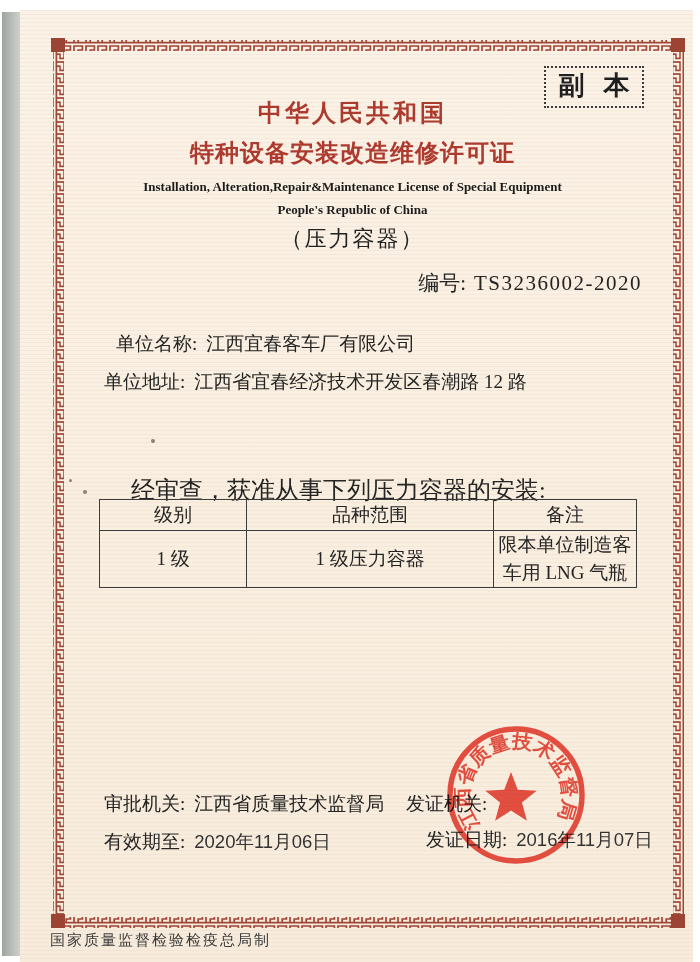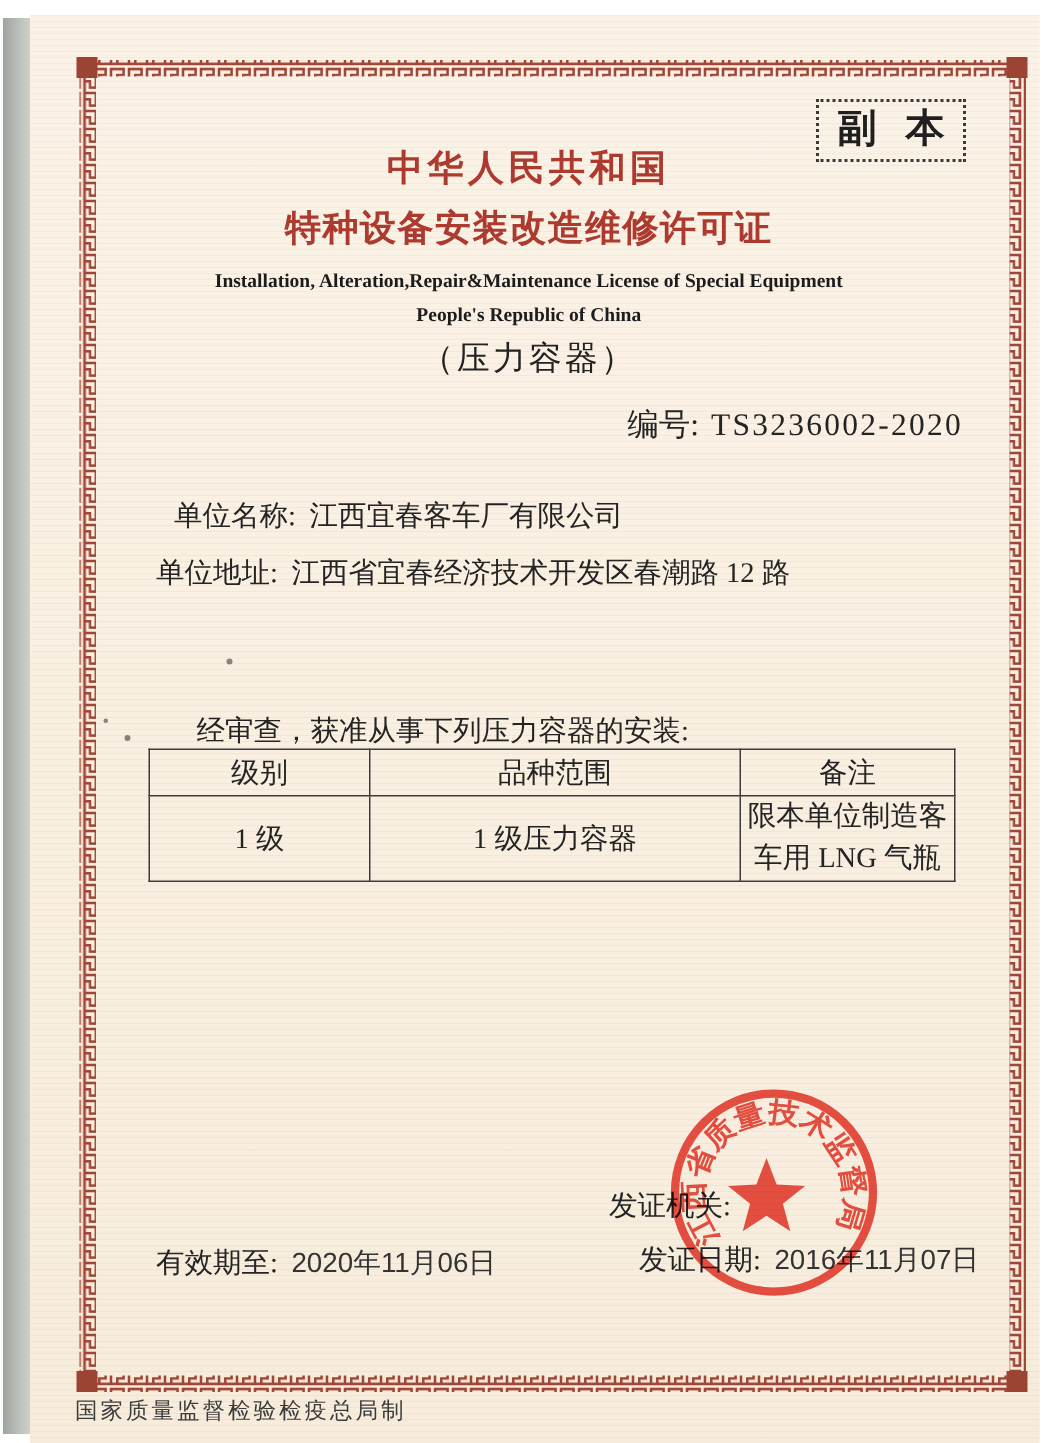--- a/index.html
+++ b/index.html
@@ -47,21 +47,21 @@
   .subtitle{top:224px;font-size:22px;color:#222;letter-spacing:2px;font-weight:500;}
   .serial{
     position:absolute;right:58px;top:269px;font-size:21px;color:#242424;
   }
   .serial .val{letter-spacing:1.5px;margin-left:8px;}
   .field{position:absolute;font-size:19px;color:#242424;white-space:nowrap;}
   .field .val{margin-left:9px;}
   .num-val{font-family:"Liberation Sans","DejaVu Sans",sans-serif;font-size:18.5px;color:#333;}
   .f-name{left:116px;top:331px;}
   .f-addr{left:104px;top:369px;}
-  .intro{left:131px;top:474px;position:absolute;font-size:19px;color:#242424;}
+  .intro{left:131px;top:474px;position:absolute;font-size:24px;color:#242424;}
   table.scope{
     position:absolute;left:99px;top:499px;border-collapse:collapse;
     font-size:19px;color:#242424;table-layout:fixed;border-radius:18px;
   }
   table.scope th,table.scope td{
     border:1.6px solid #3c3c3c;text-align:center;vertical-align:middle;
     font-weight:normal;padding:0 4px;
   }
   table.scope th{height:30px;}
   table.scope td{height:56px;}
@@ -148,20 +148,23 @@
     </thead>
     <tbody>
       <tr>
         <td>1 级</td>
         <td>1 级压力容器</td>
         <td class="remark">限本单位制造客车用 LNG 气瓶</td>
       </tr>
     </tbody>
   </table>
 
+  <div class="field f-approve">
+    <span>审批机关:</span><span class="val">江西省质量技术监督局</span>
+  </div>
   <div class="field f-valid">
     <span>有效期至:</span><span class="val num-val">2020年11月06日</span>
   </div>
   <div class="field f-issueorg">
     <span>发证机关:</span>
   </div>
   <div class="field f-issuedate">
     <span>发证日期:</span><span class="val num-val">2016年11月07日</span>
   </div>
 

